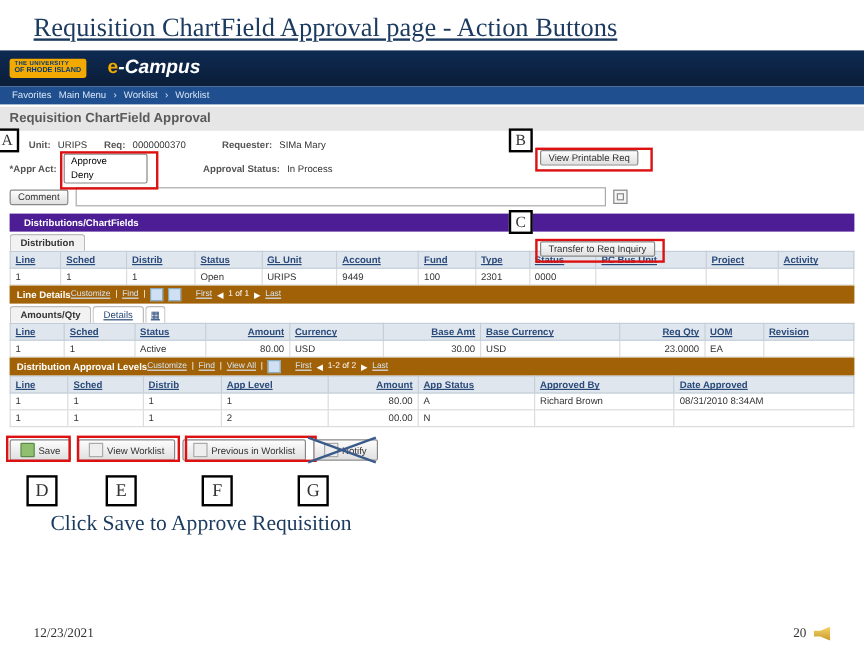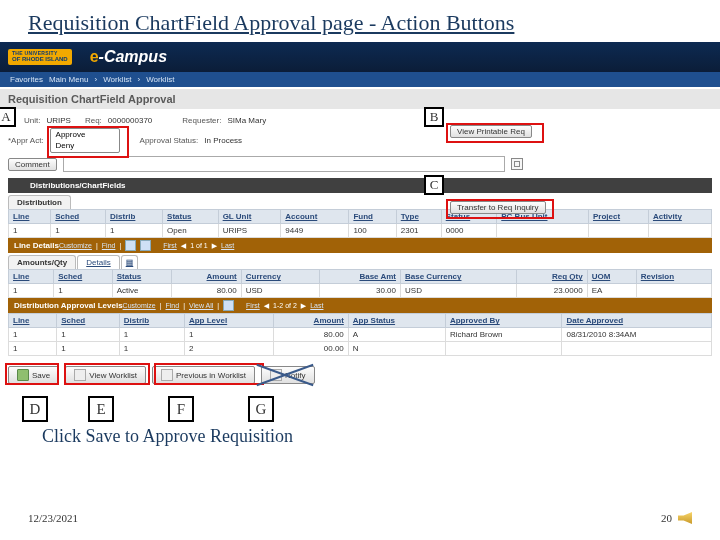--- a/index.html
+++ b/index.html
@@ -8,47 +8,47 @@
   .uri-logo{background:#f2a900;color:#0b3a73;font-size:6px;font-weight:bold;padding:2px 4px;line-height:1.1;border-radius:2px}
   .uri-logo .top{font-size:5px;letter-spacing:.3px}
   .ecampus{margin-left:18px;font-size:16px;color:#fff;font-style:italic;font-weight:bold}
   .ecampus .e{color:#f2a900;font-style:normal}
   .favbar{background:#1f4f8f;color:#cfe0f5;font-size:8px;padding:3px 10px;display:flex;gap:6px}
   .favbar span{color:#d6e4f5}
   .chev{color:#a8c4e6}
   .pagetitle{background:#e6e6e6;font-size:11px;font-weight:bold;color:#5a5a5a;padding:4px 8px;margin-top:2px}
   .content{position:relative;padding:4px 8px}
   .row{display:flex;align-items:center;gap:6px;margin:3px 0}
-  .lbl{font-weight:normal;color:#555;font-size:8px}
+  .lbl{font-weight:bold;color:#555;font-size:8px}
   .val{color:#333;font-size:8px}
   .btn{display:inline-flex;align-items:center;gap:3px;border:1px solid #888;background:linear-gradient(#fdfdfd,#e0e0e0);padding:1px 6px;font-size:8px;border-radius:2px;color:#333}
   select,input[type=text]{font-size:8px;border:1px solid #888;padding:1px 3px}
   .dropdown{width:70px}
   .callout{position:absolute;border:2px solid #000;background:#fff;width:16px;height:16px;display:flex;align-items:center;justify-content:center;font-family:'Times New Roman',serif;font-size:13px;font-weight:normal}
   .redbox{border:2px solid #d11;position:absolute}
   .commentbox{border:1px solid #aaa;width:440px;height:14px;background:#fff}
-  .bar{background:#404040;color:#fff;font-size:8px;font-weight:bold;padding:3px 22px;margin-top:6px}
+  .bar{background:#4c1d95;color:#fff;font-size:8px;font-weight:bold;padding:3px 12px;margin-top:6px}
   .subbar{background:#a16207;color:#fff;font-size:8px;padding:2px 6px;display:flex;justify-content:flex-start;align-items:center}
   .subbar .nav{font-size:7px;display:flex;gap:4px;align-items:center}
   .subbar .nav a{color:#d6e4f5;text-decoration:underline;cursor:pointer}
   .tinyicon{display:inline-block;width:9px;height:9px;background:#cfe0f5;border:1px solid #8ab}
   .tbl{width:100%;border-collapse:collapse;font-size:8px}
   .tbl th{background:#dfe6ee;border:1px solid #c4cdd8;padding:2px 4px;text-decoration:underline;color:#2a4a7a;font-weight:bold;text-align:left}
   .tbl td{border:1px solid #dcdcdc;padding:2px 4px;background:#fff}
   .tabstrip{display:flex;gap:1px;margin-top:2px}
   .tab{background:#fff;border:1px solid #bbb;border-bottom:none;padding:2px 8px;font-size:8px;color:#2a4a7a;text-decoration:underline;border-radius:3px 3px 0 0}
   .tab.active{background:#f2f2f2;font-weight:bold;text-decoration:none;color:#333}
   .botbtns{display:flex;gap:6px;padding:6px 8px;align-items:center}
   .botbtns .btn{padding:2px 8px}
   .botbtns .ico{display:inline-block;width:10px;height:10px;background:#8fbf6f;border:1px solid #5a8a4a;border-radius:1px}
   .notify-ico{background:#eee;border:1px solid #aaa;width:10px;height:10px;display:inline-block}
   .calloutrow{display:flex;gap:40px;padding:6px 0 2px 22px}
   .callout-bottom{border:2px solid #000;background:#fff;width:22px;height:22px;display:flex;align-items:center;justify-content:center;font-family:'Times New Roman',serif;font-size:15px}
   .instruction{font-family:'Times New Roman',serif;font-size:18px;color:#1b3a5f;padding:2px 0 0 42px}
-  .footer{position:absolute;bottom:16px;left:0;width:720px;display:flex;justify-content:space-between;font-family:'Times New Roman',serif;font-size:11px;color:#333;padding:0 28px;box-sizing:border-box}
+  .footer{position:absolute;bottom:6px;left:0;width:720px;display:flex;justify-content:space-between;font-family:'Times New Roman',serif;font-size:11px;color:#333;padding:0 28px;box-sizing:border-box}
   .speaker{width:14px;height:12px;background:linear-gradient(#f7d46a,#c99a2a);clip-path:polygon(0 30%,40% 30%,100% 0,100% 100%,40% 70%,0 70%)}
   .strike{position:absolute;width:60px;height:2px;background:#3a5a8a;transform:rotate(20deg)}
   .strike2{position:absolute;width:60px;height:2px;background:#3a5a8a;transform:rotate(-20deg)}
   .maxicon{display:inline-block;width:10px;height:10px;border:1px solid #888;background:#f6f6f6;position:relative}
   .maxicon::after{content:"";position:absolute;inset:2px;border:1px solid #888}
 </style>
 </head>
 <body>
 
 <div class="slide-title">Requisition ChartField Approval page - Action Buttons</div>
@@ -93,21 +93,21 @@
 
   <div class="row" style="margin-top:2px">
     <span class="lbl">*Appr Act:</span>
     <div style="position:relative">
       <div class="redbox" style="top:-2px;left:-3px;width:78px;height:28px"></div>
       <select class="dropdown" size="2">
         <option>Approve</option>
         <option>Deny</option>
       </select>
     </div>
-    <span class="lbl" style="margin-left:14px">Approval Status:</span>
+    <span class="lbl" style="margin-left:40px">Approval Status:</span>
     <span class="val">In Process</span>
   </div>
 
   <div class="row">
     <span class="btn">Comment</span>
     <div class="commentbox"></div>
     <span class="maxicon"></span>
   </div>
 
   <div class="callout" style="top:66px;left:424px">C</div>

